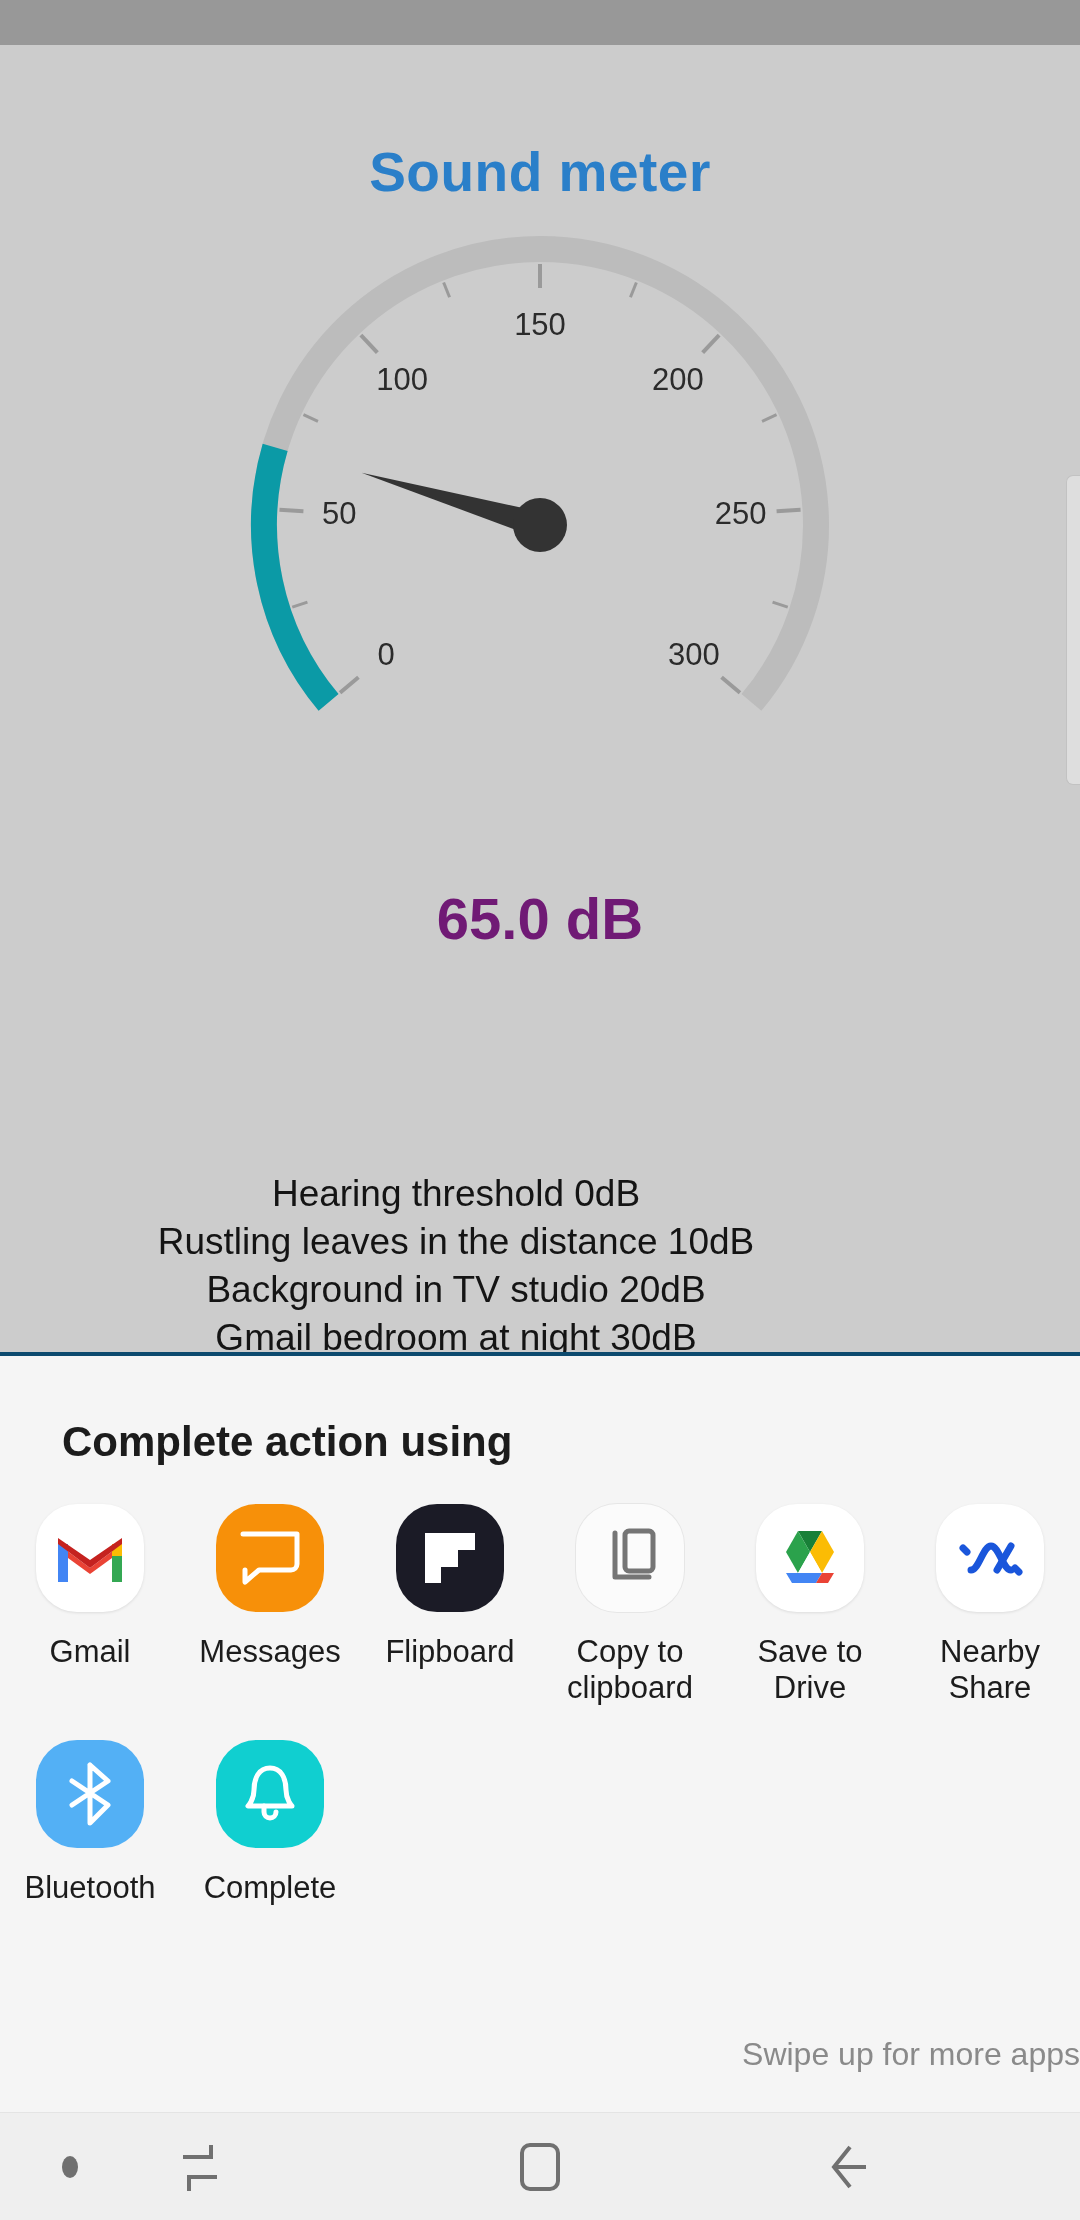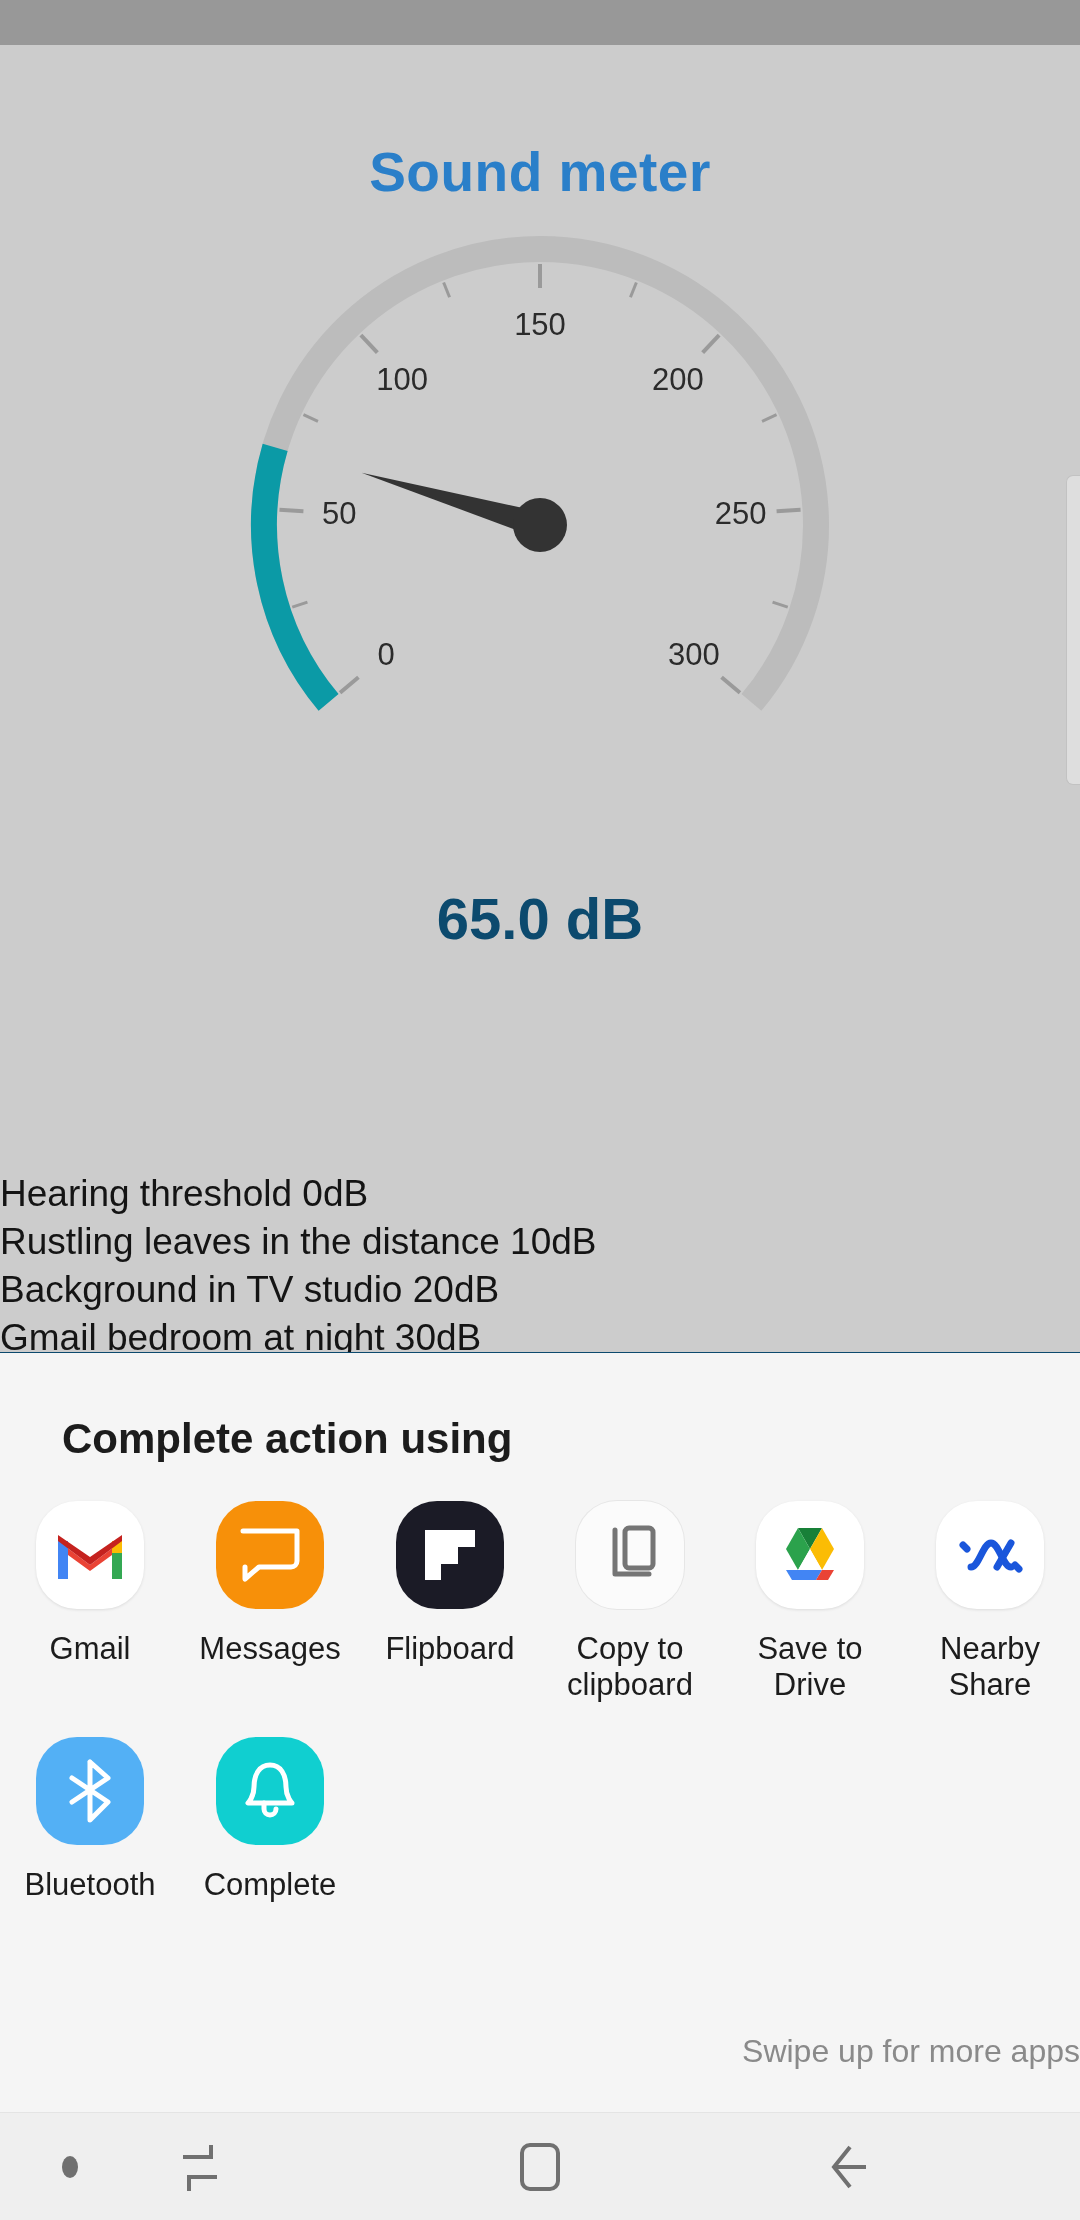--- a/index.html
+++ b/index.html
@@ -32,46 +32,47 @@
   }
 
   .gauge-wrap{
     position:absolute; left:0; top:160px; width:1080px; height:600px;
   }
   .gauge-svg{ display:block; margin:0 auto; }
 
   .db-readout{
     position:absolute; left:0; top:840px; width:1080px;
     text-align:center;
-    font-size:58px; font-weight:bold; color:#0c4a6e;
+    font-size:58px; font-weight:bold; color:#701a75;
   }
 
   .ref-list{
     position:absolute; left:0; top:1125px; width:912px;
+    text-align:center;
   }
   .ref-line{
     font-size:37px; color:#141414; line-height:48px;
     white-space:nowrap;
   }
 
   
   .scrollbar{
     position:absolute; right:0; top:430px;
     width:14px; height:310px;
     background:#dedede;
     border-radius:7px 0 0 7px;
     border:1px solid #c2c2c2;
     border-right:none;
   }
 
   
   .share-sheet{
     position:absolute; left:0; top:1352px; width:1080px; height:760px;
     background:#f5f5f5;
-    border-top:1px solid #0c4a6e;
+    border-top:4px solid #0c4a6e;
   }
   .sheet-title{
     position:absolute; left:62px; top:62px;
     font-size:42px; font-weight:bold; color:#1c1c1c;
   }
   .app-grid{
     position:absolute; left:0; top:140px; width:1080px;
     display:grid;
     grid-template-columns:repeat(6,1fr);
     row-gap:26px;

